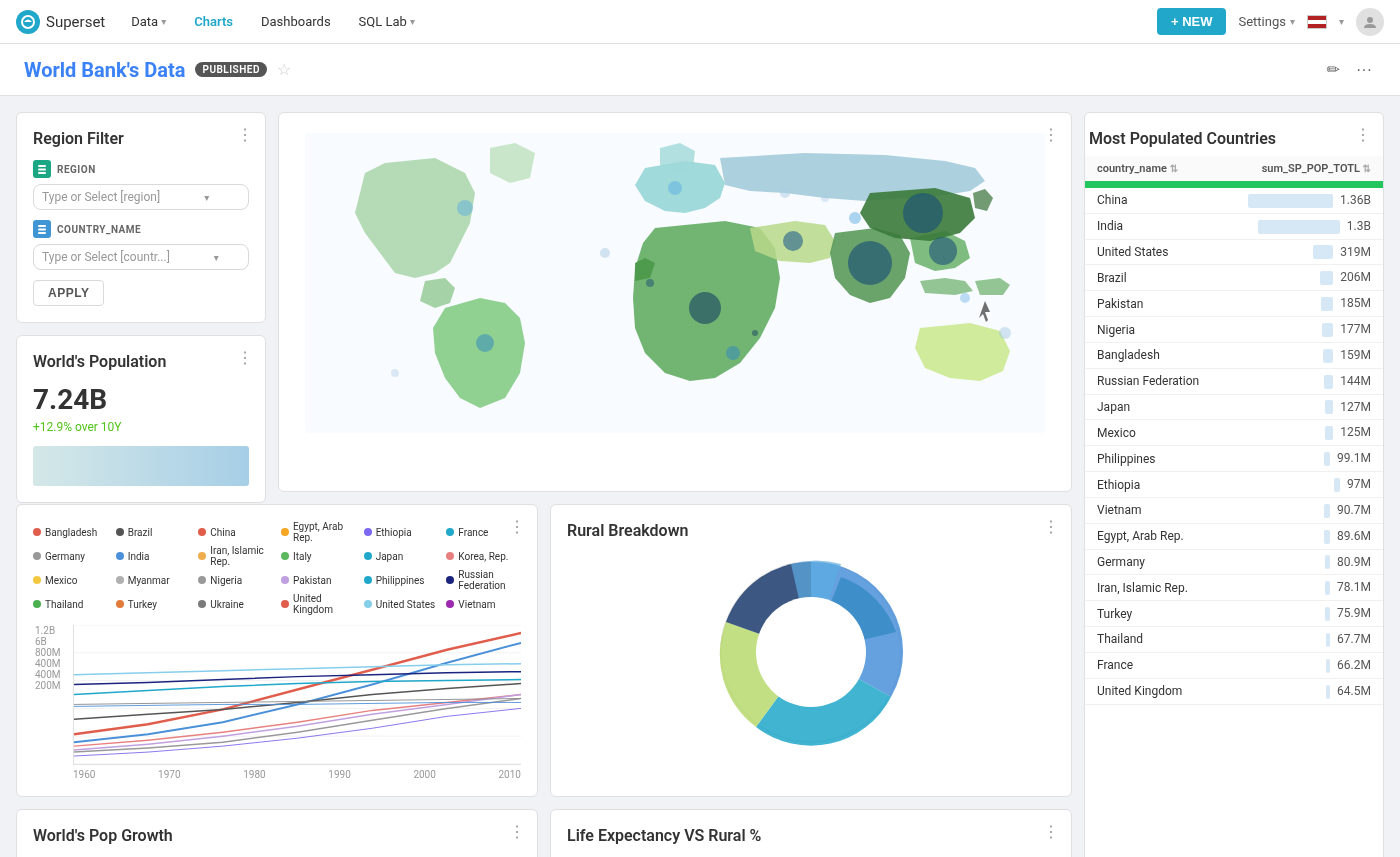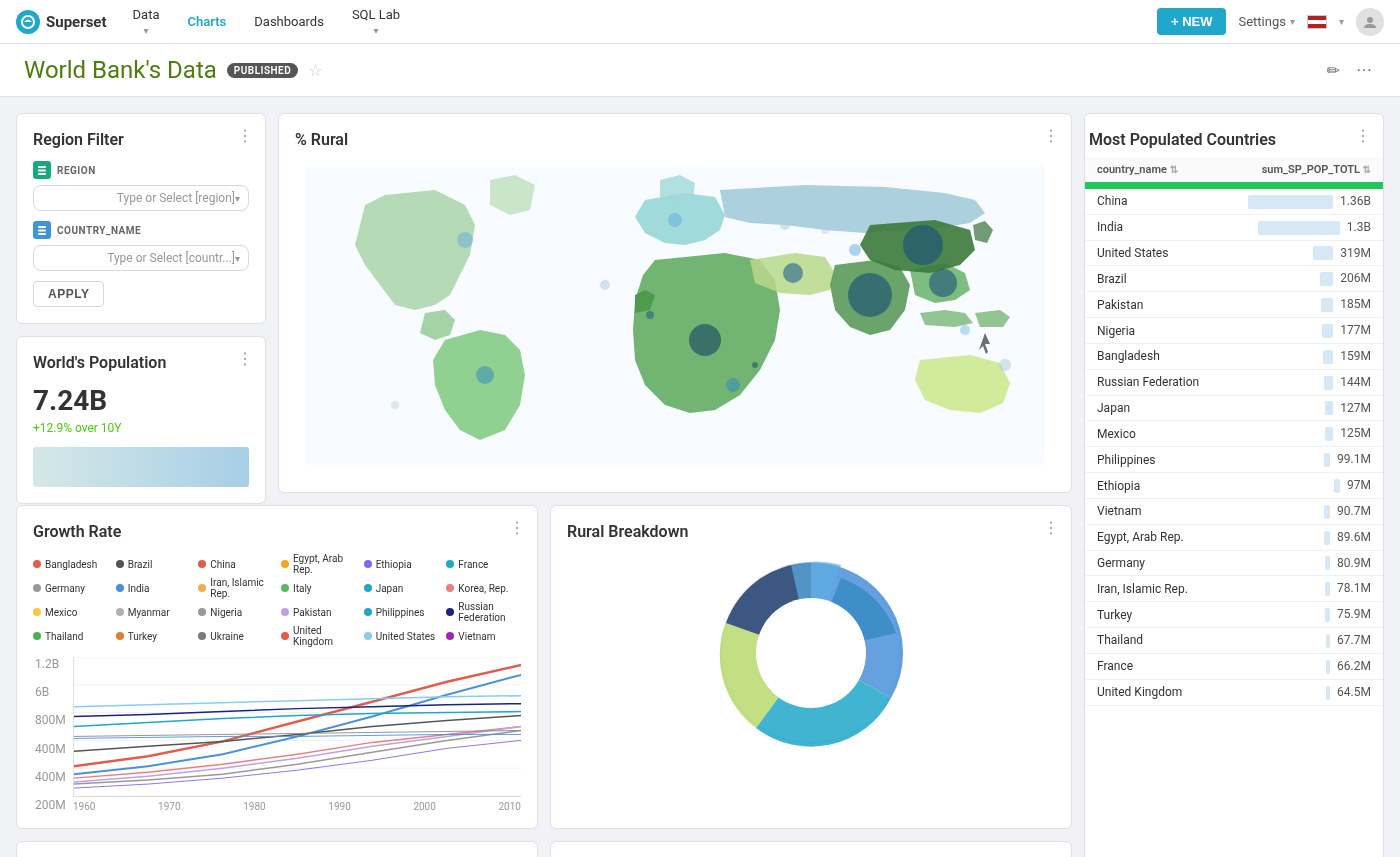--- a/index.html
+++ b/index.html
@@ -14,37 +14,36 @@
       align-items: center;
       padding: 0 16px;
       gap: 24px;
       position: relative;
       z-index: 10;
     }
     .navbar-logo {
       display: flex;
       align-items: center;
       gap: 6px;
-      font-weight: 700;
+      font-weight: 400;
       font-size: 15px;
     }
     .navbar-logo .logo-icon {
       width: 24px; height: 24px;
       background: #20a7c9;
       border-radius: 50%;
       display: flex; align-items: center; justify-content: center;
       color: #fff; font-size: 11px; font-weight: 900;
     }
     .nav-item {
       font-size: 13px;
       color: #333;
       cursor: pointer;
       display: flex; align-items: center; gap: 3px;
       padding: 4px 2px;
-      flex-direction: column;
     }
     .nav-item.active { color: #20a7c9; font-weight: 600; }
     .nav-right {
       margin-left: auto;
       display: flex; align-items: center; gap: 12px;
     }
     .btn-new {
       background: #20a7c9;
       color: #fff;
       border: none;
@@ -79,23 +78,23 @@
       border-bottom: 1px solid #e0e0e0;
       padding: 12px 24px;
       display: flex;
       align-items: center;
       justify-content: space-between;
     }
     .page-title-area {
       display: flex; align-items: center; gap: 10px;
     }
     .page-title {
-      font-size: 24px;
-      font-weight: 400;
-      color: #4d7c0f;
+      font-size: 20px;
+      font-weight: 700;
+      color: #3b82f6;
     }
     .published-badge {
       background: #555;
       color: #fff;
       font-size: 10px;
       padding: 2px 7px;
       border-radius: 10px;
       font-weight: 600;
       letter-spacing: 0.5px;
     }
@@ -169,21 +168,21 @@
     .filter-select {
       width: 100%;
       border: 1px solid #d9d9d9;
       border-radius: 8px;
       padding: 5px 8px;
       font-size: 12px;
       color: #999;
       background: #fff;
       cursor: pointer;
       margin-bottom: 10px;
-      display: flex; align-items: center; justify-content: flex-end;
+      display: flex; align-items: center; justify-content: flex-start; gap: 44px;
     }
     .apply-btn {
       background: none;
       border: 1px solid #d9d9d9;
       border-radius: 4px;
       padding: 5px 14px;
       font-size: 12px;
       color: #555;
       cursor: pointer;
       font-weight: 600;
@@ -292,22 +291,22 @@
       position: relative;
       border-left: 1px solid #e0e0e0;
       border-bottom: 1px solid #e0e0e0;
     }
     .chart-y-labels {
       position: absolute;
       left: -38px; top: 0;
       height: 100%;
       display: flex;
       flex-direction: column;
-      justify-content: space-between;
-      font-size: 12px;
+      justify-content: flex-start;
+      font-size: 10px;
       color: #999;
     }
     .chart-x-labels {
       display: flex;
       justify-content: space-between;
       padding: 4px 0 0 0;
       font-size: 10px;
       color: #999;
     }
     .line-chart-svg {
@@ -444,21 +443,20 @@
       <div class="card-title">World's Population</div>
       <span class="card-menu">⋮</span>
       <div class="pop-value">7.24B</div>
       <div class="pop-change">+12.9% over 10Y</div>
       <div class="mini-chart"></div>
     </div>
 
   </div>
 
   <div class="card map-card">
-    <div class="card-title">% Rural</div>
     <span class="card-menu">⋮</span>
 
     
     <svg viewBox="0 0 740 300" width="100%" height="300" style="margin-top:4px">
 
       <rect width="740" height="300" fill="#f8fbff" rx="4"></rect>
 
       <path d="M60 40 L80 30 L130 25 L160 40 L170 60 L165 90 L155 110 L145 130 L130 140 L110 145 L90 140 L75 120 L60 100 L50 80 Z" fill="#a8d5a8" opacity="0.85"></path>
 
       <path d="M185 15 L210 10 L230 20 L225 45 L205 50 L185 40 Z" fill="#b5ddb5" opacity="0.7"></path>
@@ -680,21 +678,20 @@
     </td>
   </tr>
           </tbody>
       </table>
     </div>
   </div>
 
   <div class="bottom-row">
 
     <div class="card growth-card">
-      <div class="card-title">Growth Rate</div>
       <span class="card-menu">⋮</span>
 
       <div class="legend-grid" id="growth-legend">
           <div class="legend-item">
             <span class="legend-dot" style="background:#e05c4b"></span>
             <span>Bangladesh</span>
           </div>
           <div class="legend-item">
             <span class="legend-dot" style="background:#555"></span>
             <span>Brazil</span>

